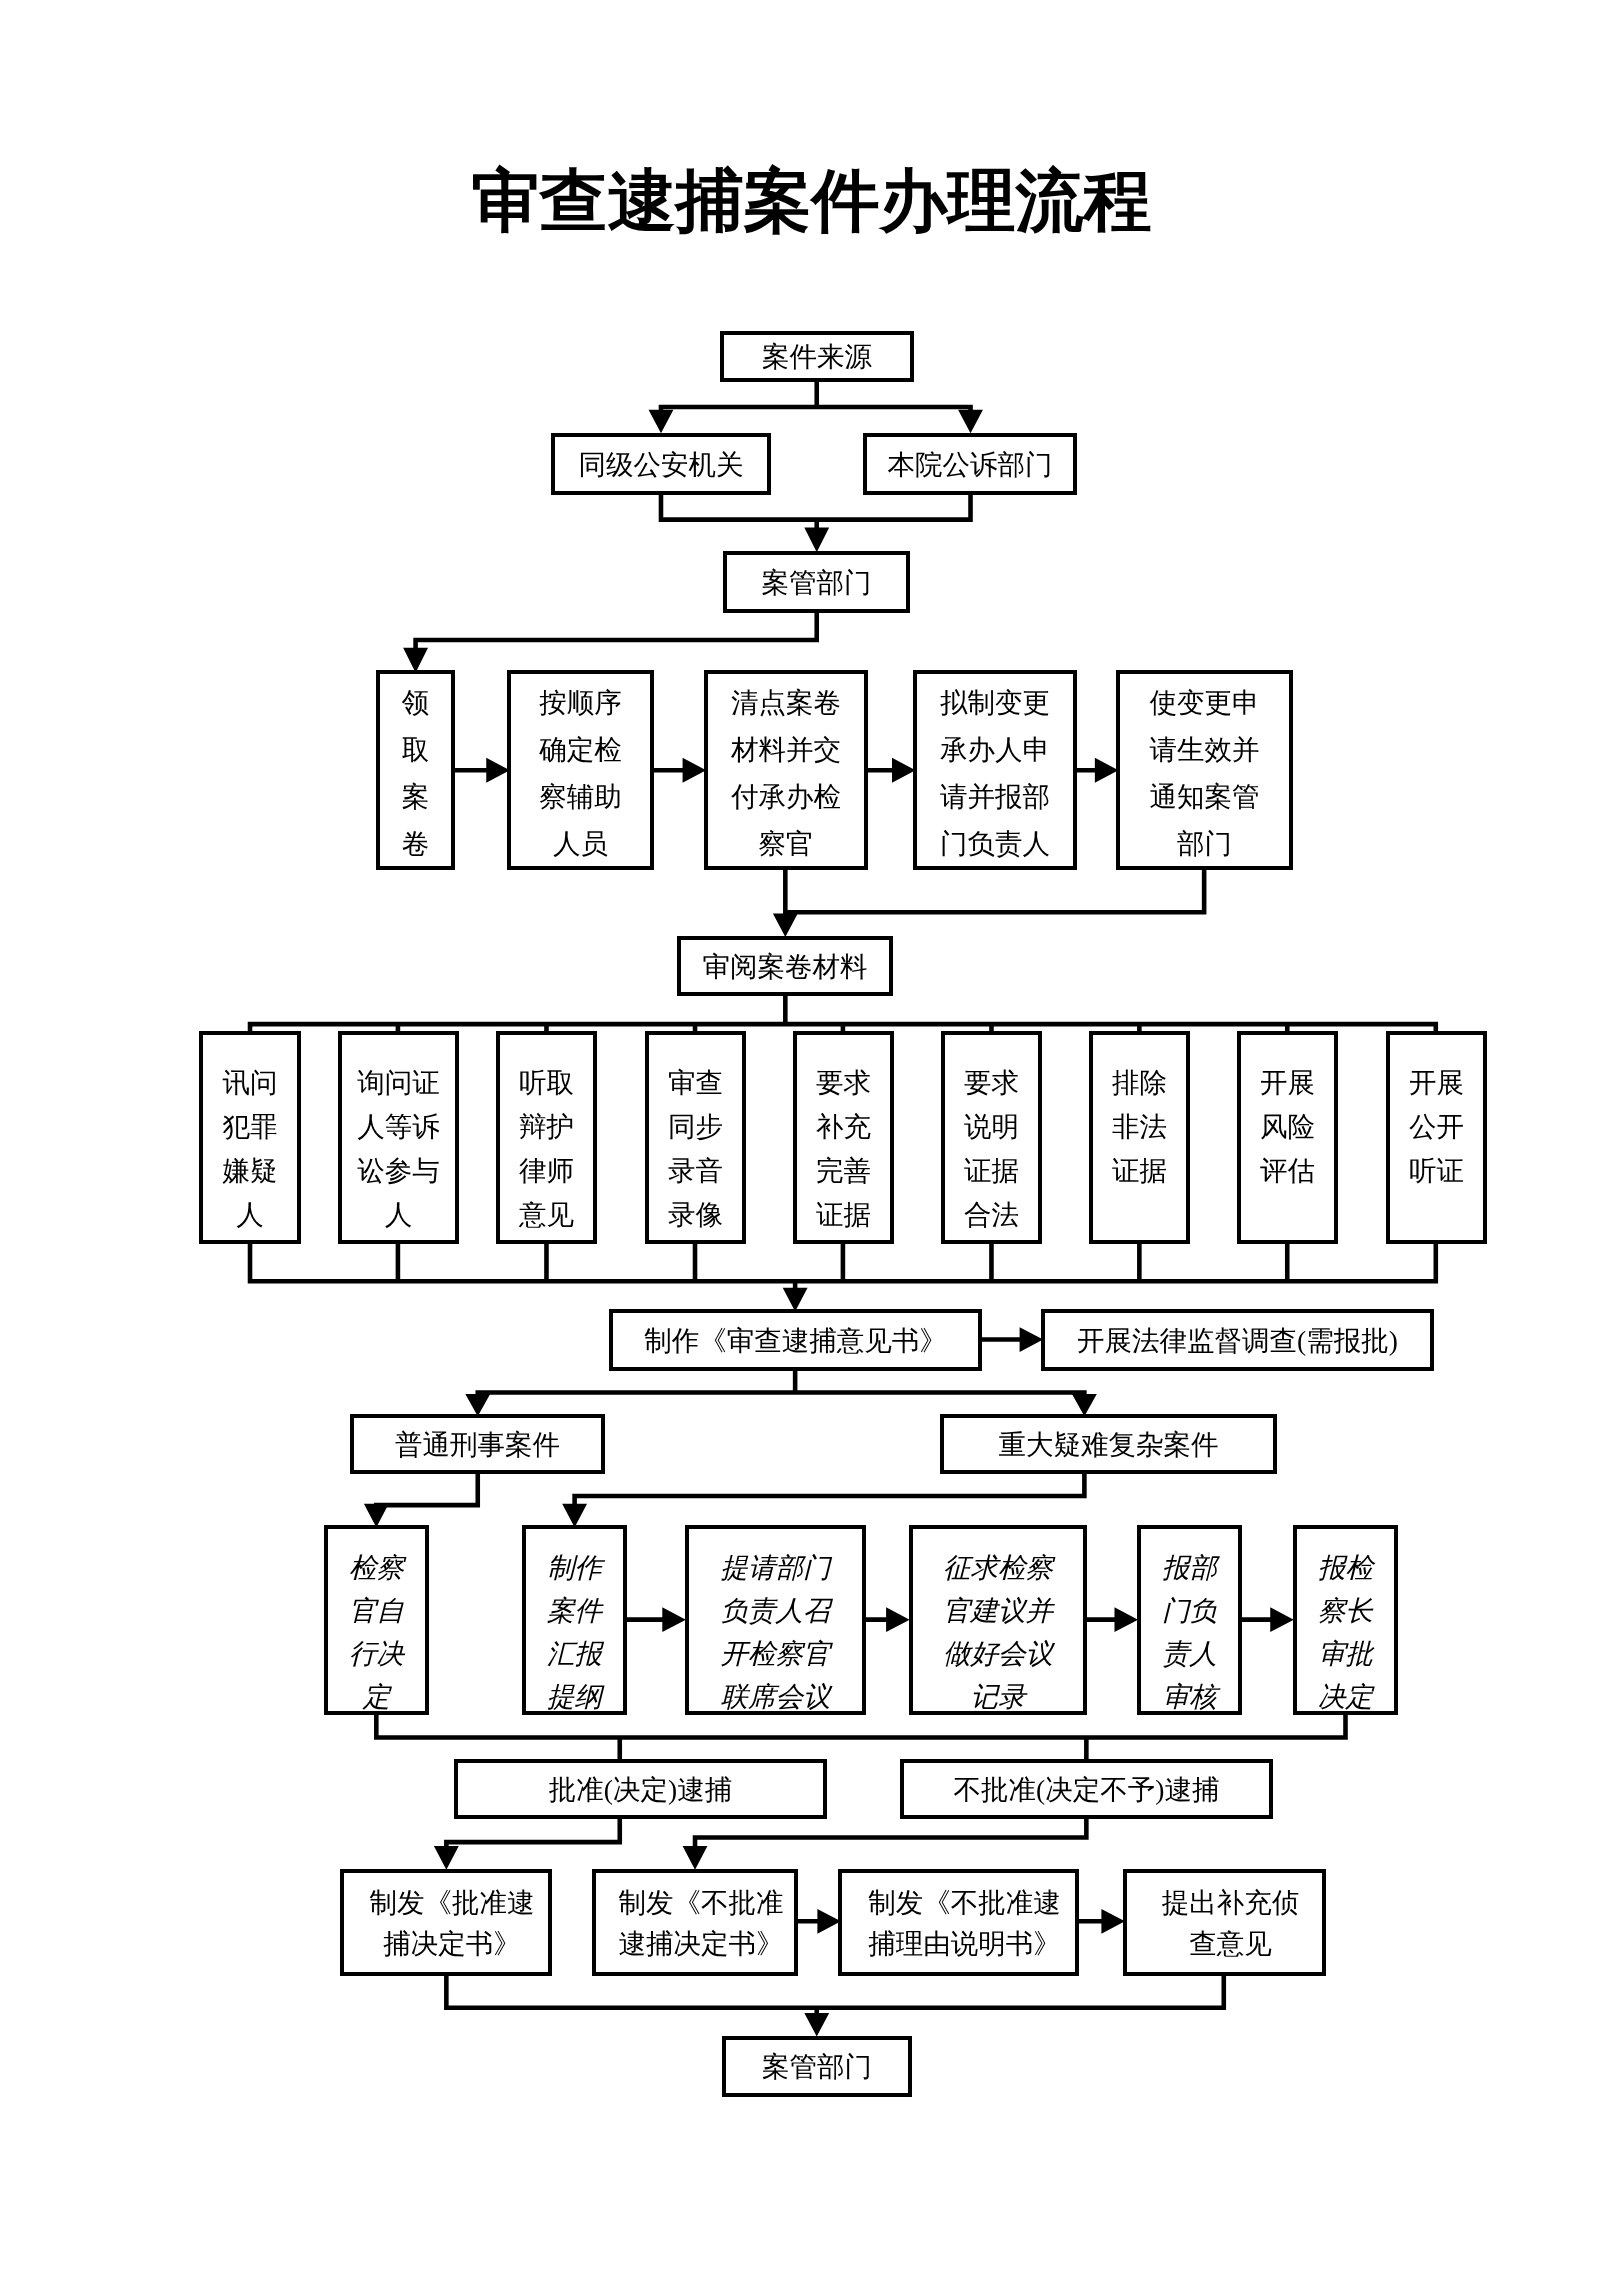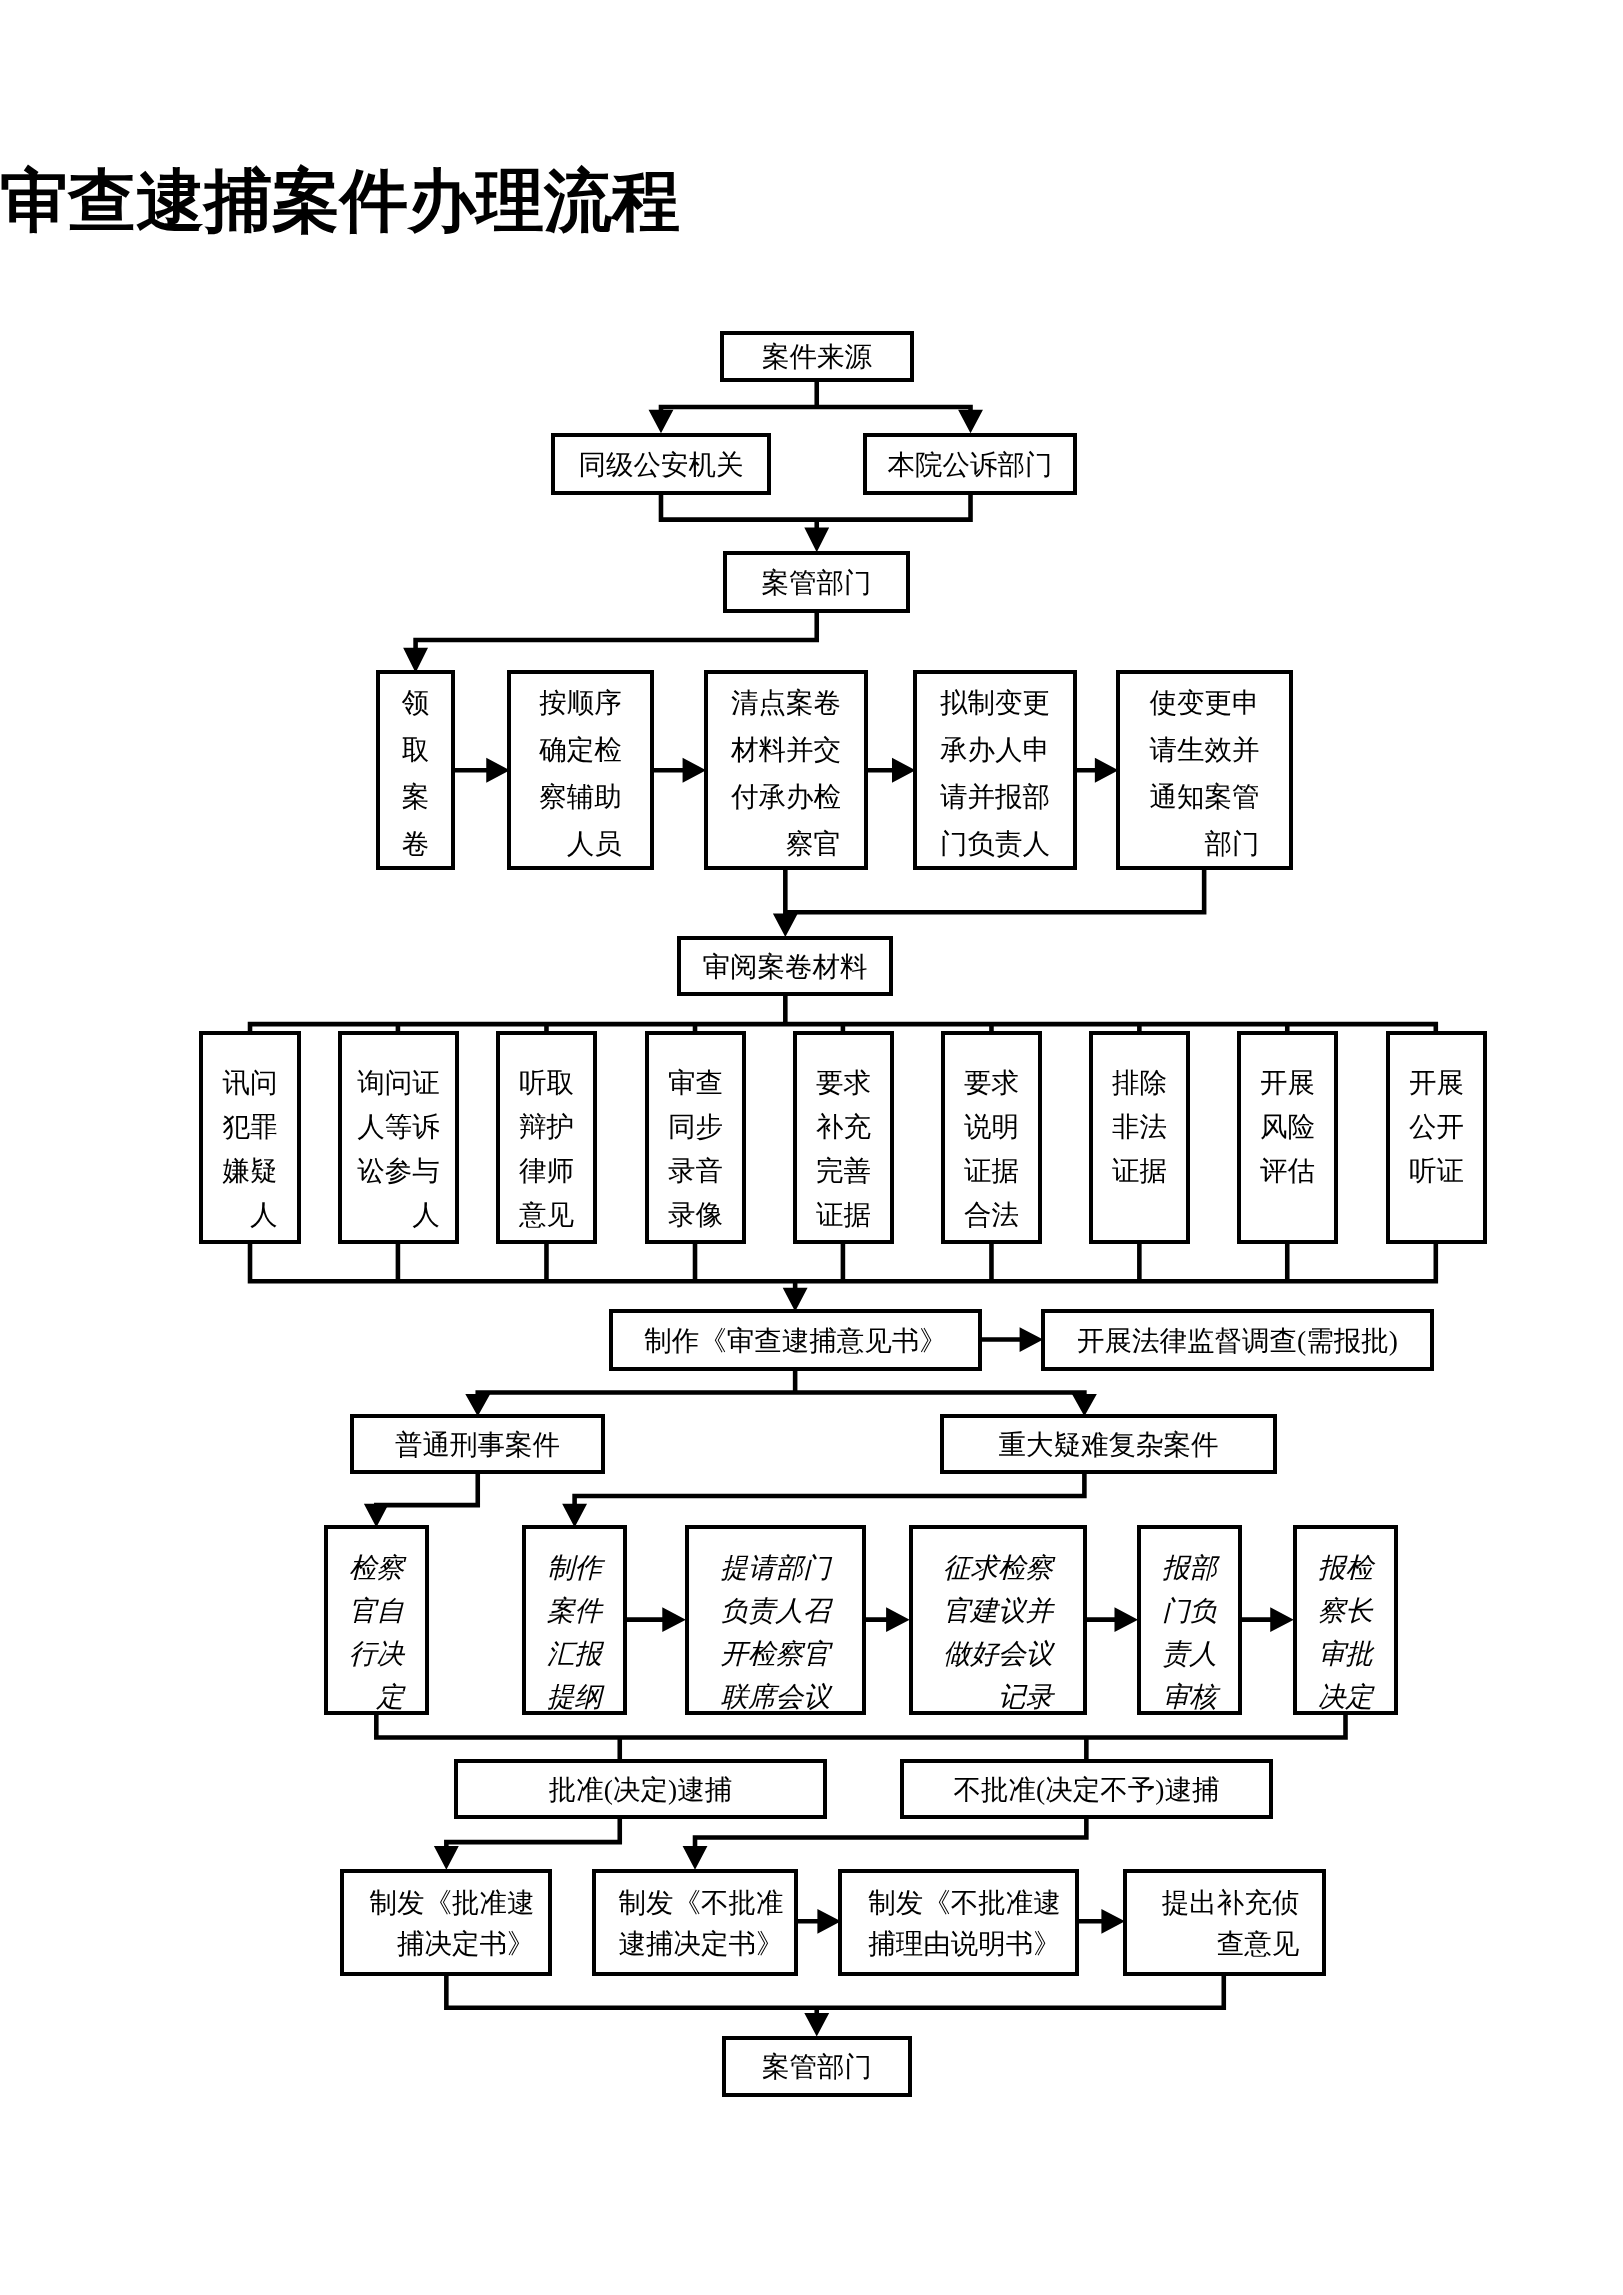--- a/index.html
+++ b/index.html
@@ -1,26 +1,26 @@
 <!DOCTYPE html>
 <html style="font-size:10.5px"><head>
 <meta charset="utf-8">
 <style>
   html,body{margin:0;padding:0;}
   body{
     width:1623px;height:2295px;position:relative;background:#ffffff;
     font-family:"Liberation Serif","DejaVu Serif",serif;color:#000;
   }
   .title{
-    position:absolute;top:156px;left:0;width:1623px;
+    position:absolute;top:156px;left:0;width:1623px;text-align:center;
     font-size:68px;font-weight:bold;letter-spacing:0px;
   }
   .node{
     position:absolute;box-sizing:border-box;border:4.6px solid #000;background:#fff;
-    display:flex;align-items:center;justify-content:center;text-align:right;
+    display:flex;align-items:center;justify-content:center;text-align:center;
     white-space:pre-line;font-size:27.5px;line-height:37px;
   }
   .ta-top{align-items:flex-start;}
   .lh72{line-height:47px;padding-top:5.2px;}
   .lh76{line-height:44px;padding-top:26px;}
   .lh66{line-height:43px;padding-top:17px;font-style:italic;}
   .lh62{line-height:41px;padding-left:12px;}
   svg.wires{position:absolute;left:0;top:0;pointer-events:none;}
 </style>
 </head>

